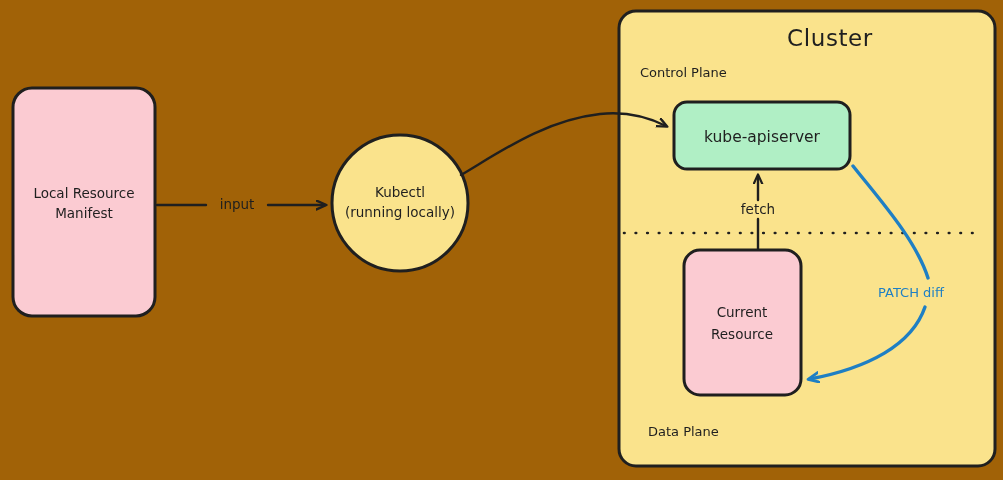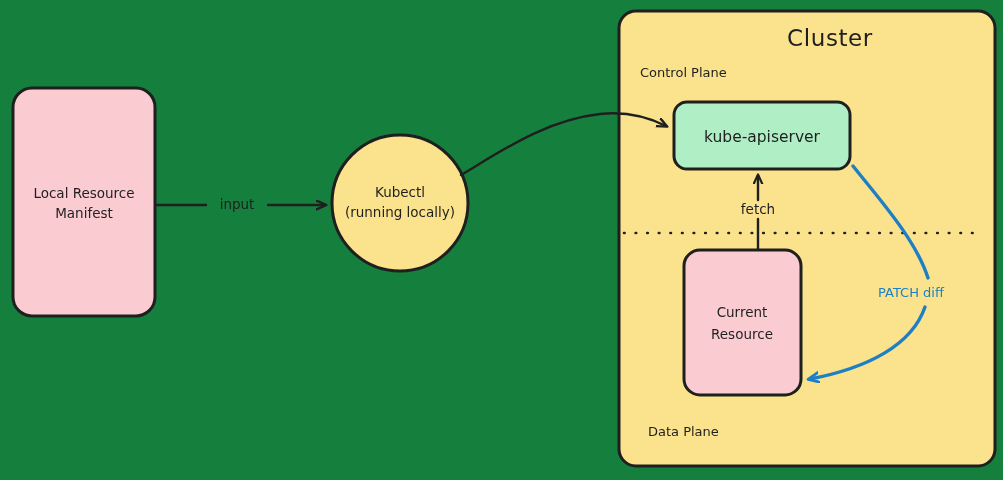--- a/index.html
+++ b/index.html
@@ -11,21 +11,21 @@
   body {
     width: 1003px;
     height: 480px;
     overflow: hidden;
     font-family: "DejaVu Sans", sans-serif;
   }
   #diagram-root {
     position: relative;
     width: 1003px;
     height: 480px;
-    background: #15803d;
+    background: #a16207;
   }
   svg#diagram-svg {
     position: absolute;
     top: 0;
     left: 0;
     width: 1003px;
     height: 480px;
   }
   .node-label,
   .edge-label,

